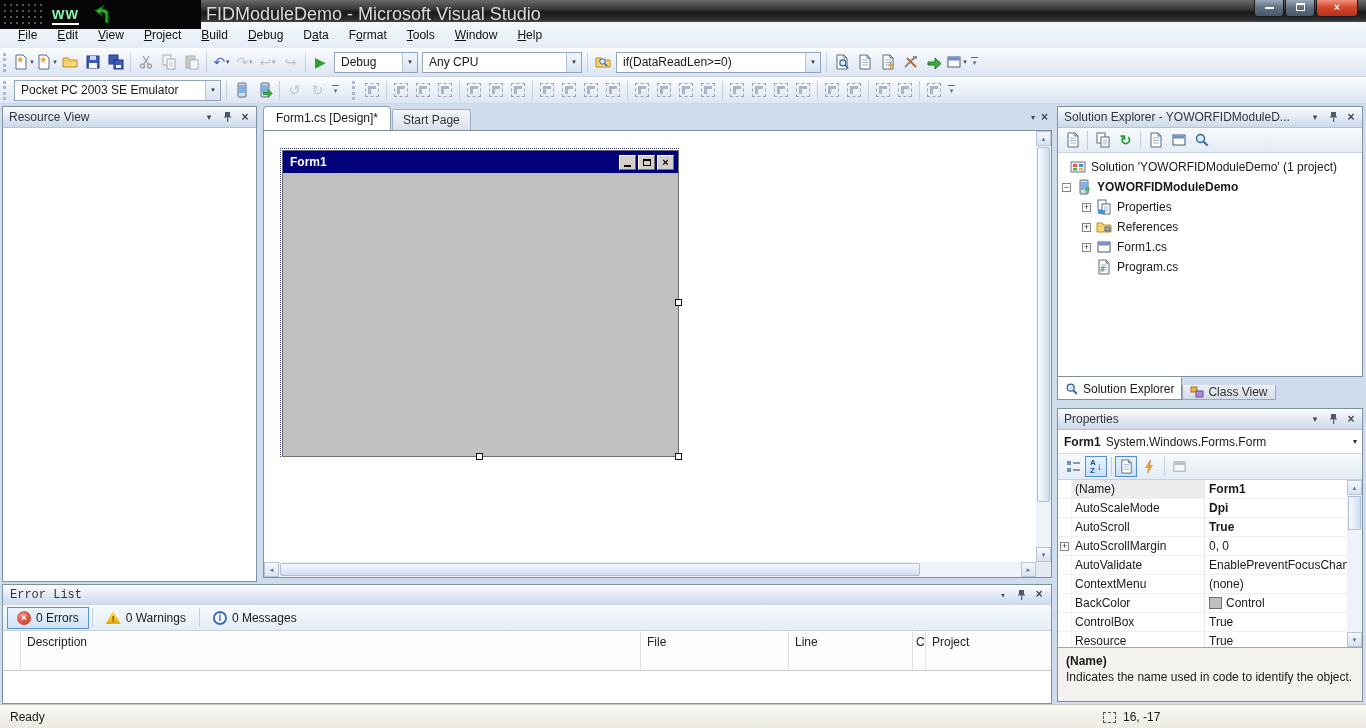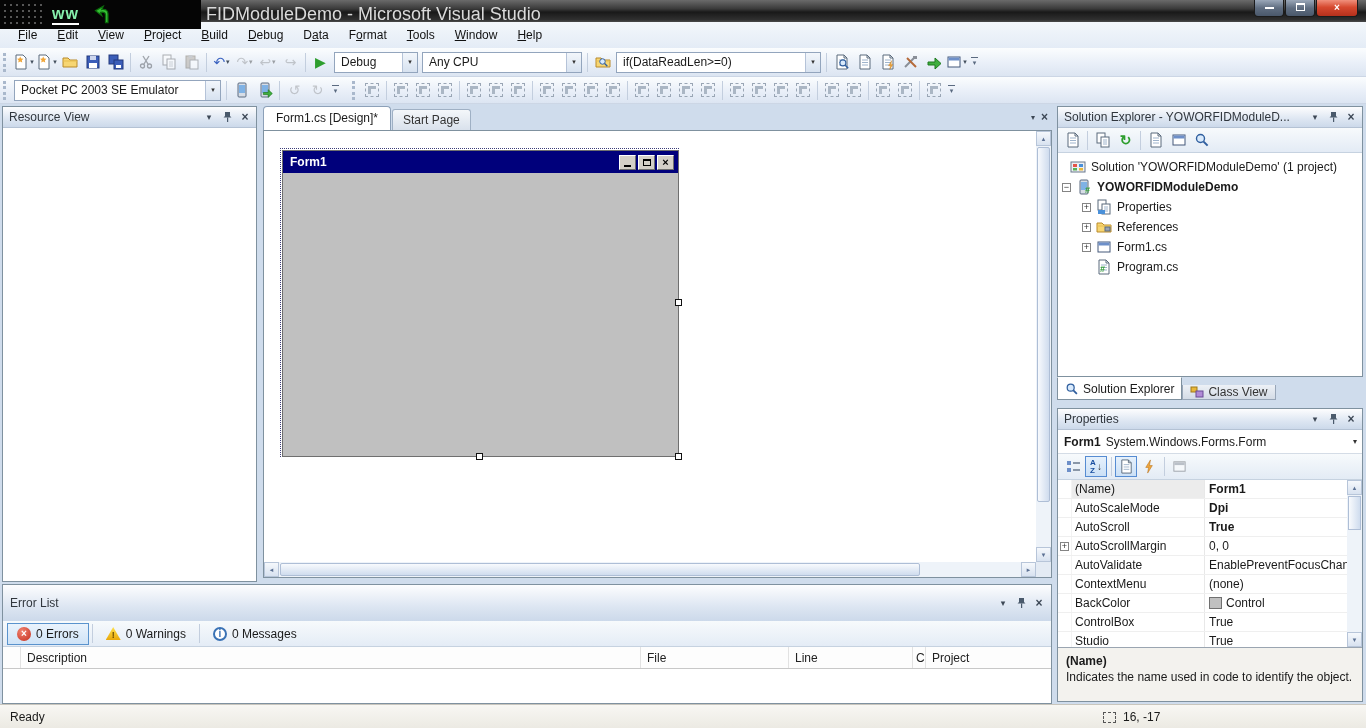--- a/index.html
+++ b/index.html
@@ -143,34 +143,34 @@
   .pname.selrow { background:#ececec; }
   .pval { flex:1; padding-left:4px; display:flex; align-items:center; gap:4px; white-space:nowrap; overflow:hidden; }
   .swatch { width:13px; height:12px; min-width:13px; background:#c0c0c0; border:1px solid #707070; }
   .pgrid .psb { position:absolute; right:0; top:0; bottom:0; width:15px; background:#eef3f9; }
   .psb-thumb { position:absolute; left:1px; right:1px; top:16px; height:34px;
     background:linear-gradient(90deg,#f8fafd,#cfdcee); border:1px solid #aebed6; }
   .pdesc { flex:1; background:#f3f2ee; border-top:1px solid #9aa5b1; padding:5px 8px; line-height:1.35; }
 
   
   .error-list { left:2px; top:584px; width:1050px; height:120px; display:flex; flex-direction:column; }
-  .el-hdr { height:36px; background:linear-gradient(#fdfdfe,#dde6f2 60%,#ccd9ea); display:flex; align-items:center;
-    padding:0 4px 0 7px; color:#30363d; }
+  .el-hdr { height:20px; background:linear-gradient(#fdfdfe,#dde6f2 60%,#ccd9ea); display:flex; align-items:center;
+    padding:0 4px 0 7px; color:#30363d;font-family:Liberation Mono, monospace; }
   .el-toolbar { height:26px; display:flex; align-items:center; padding:0 4px;
     background:linear-gradient(#f7fafc,#e4ecf6); border-bottom:1px solid #c6d2e0; }
   .filter-btn { display:flex; align-items:center; gap:5px; padding:3px 9px; border:1px solid transparent; }
   .filter-btn.sel { border-color:#5a93cd; background:linear-gradient(#eaf3fc,#cfe3f7); }
   .err-badge { width:14px; height:14px; border-radius:50%; background:radial-gradient(circle at 35% 30%,#f0826f,#c62f1e);
     color:#fff; font-size:10px; font-weight:bold; display:flex; align-items:center; justify-content:center; }
   .warn-badge { width:15px; height:13px; background:linear-gradient(#ffe14d,#e8a80c);
     clip-path:polygon(50% 0,100% 100%,0 100%); color:#6b4b00; font-size:9px; font-weight:bold;
     display:flex; align-items:flex-end; justify-content:center; }
   .info-badge { width:14px; height:14px; border-radius:50%; border:2px solid #3a72b5; color:#3a72b5;
     font-size:10px; font-weight:bold; display:flex; align-items:center; justify-content:center; background:#fff; }
-  .el-cols { height:22px; display:flex; border-bottom:1px solid #c8c8c8; background:#fdfdfd; }
+  .el-cols { height:40px; display:flex; border-bottom:1px solid #c8c8c8; background:#fdfdfd; }
   .el-col { border-right:1px solid #e2e2e2; padding:4px 6px 0; white-space:nowrap; overflow:hidden; color:#222; }
   .c0 { width:18px; } .c-desc { width:620px; } .c-file { width:148px; } .c-line { width:124px; }
   .c-col { width:13px; padding-left:3px; } .c-proj { flex:1; border-right:none; }
   .el-body { flex:1; background:#fff; }
 
   
   .statusbar { left:0; top:704px; width:1366px; height:24px;
     background:linear-gradient(#f8f7f3,#eceae3); border-top:1px solid #c9c6bd; }
   .status-msg { position:absolute; left:10px; top:5px; }
   .status-pos { position:absolute; left:1103px; top:5px; display:flex; align-items:center; gap:7px;justify-content:flex-end; }
@@ -738,21 +738,21 @@
             <span>Control</span>
           </span>
       </div>
       <div class="prow">
         <span class="pgut"></span>
           <span class="pname">ControlBox</span>
           <span class="pval">True</span>
       </div>
       <div class="prow">
         <span class="pgut"></span>
-          <span class="pname">Studio</span>
+          <span class="pname">Resource</span>
           <span class="pval">True</span>
       </div>
     </div>
     <div class="psb">
       <div class="sb-btn">▲</div>
       <div class="psb-thumb"></div>
       <div class="sb-btn" style="position:absolute;bottom:0">▼</div>
     </div>
   </div>
   <div class="pdesc">

